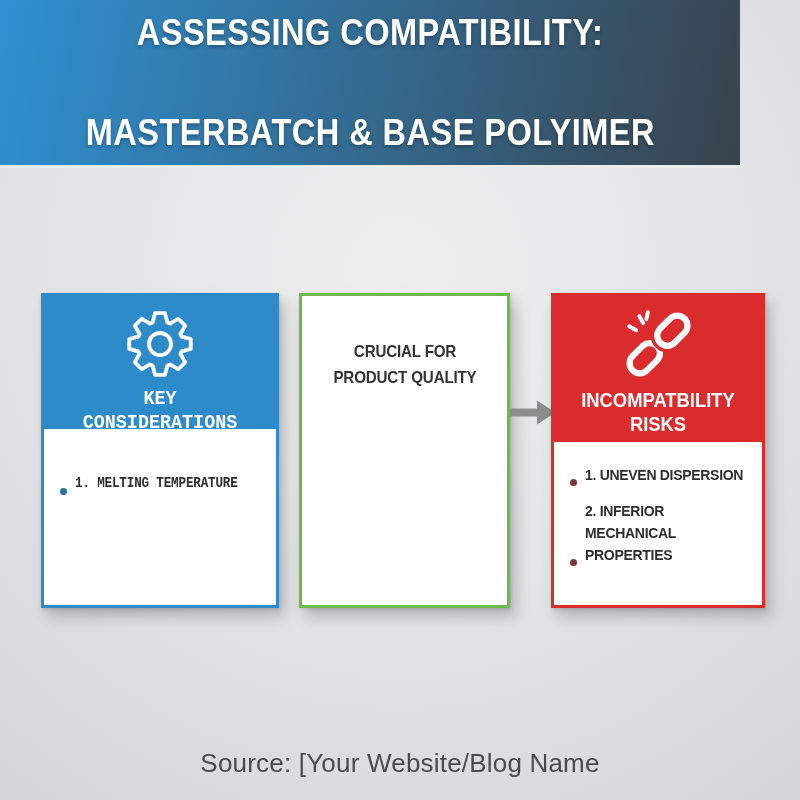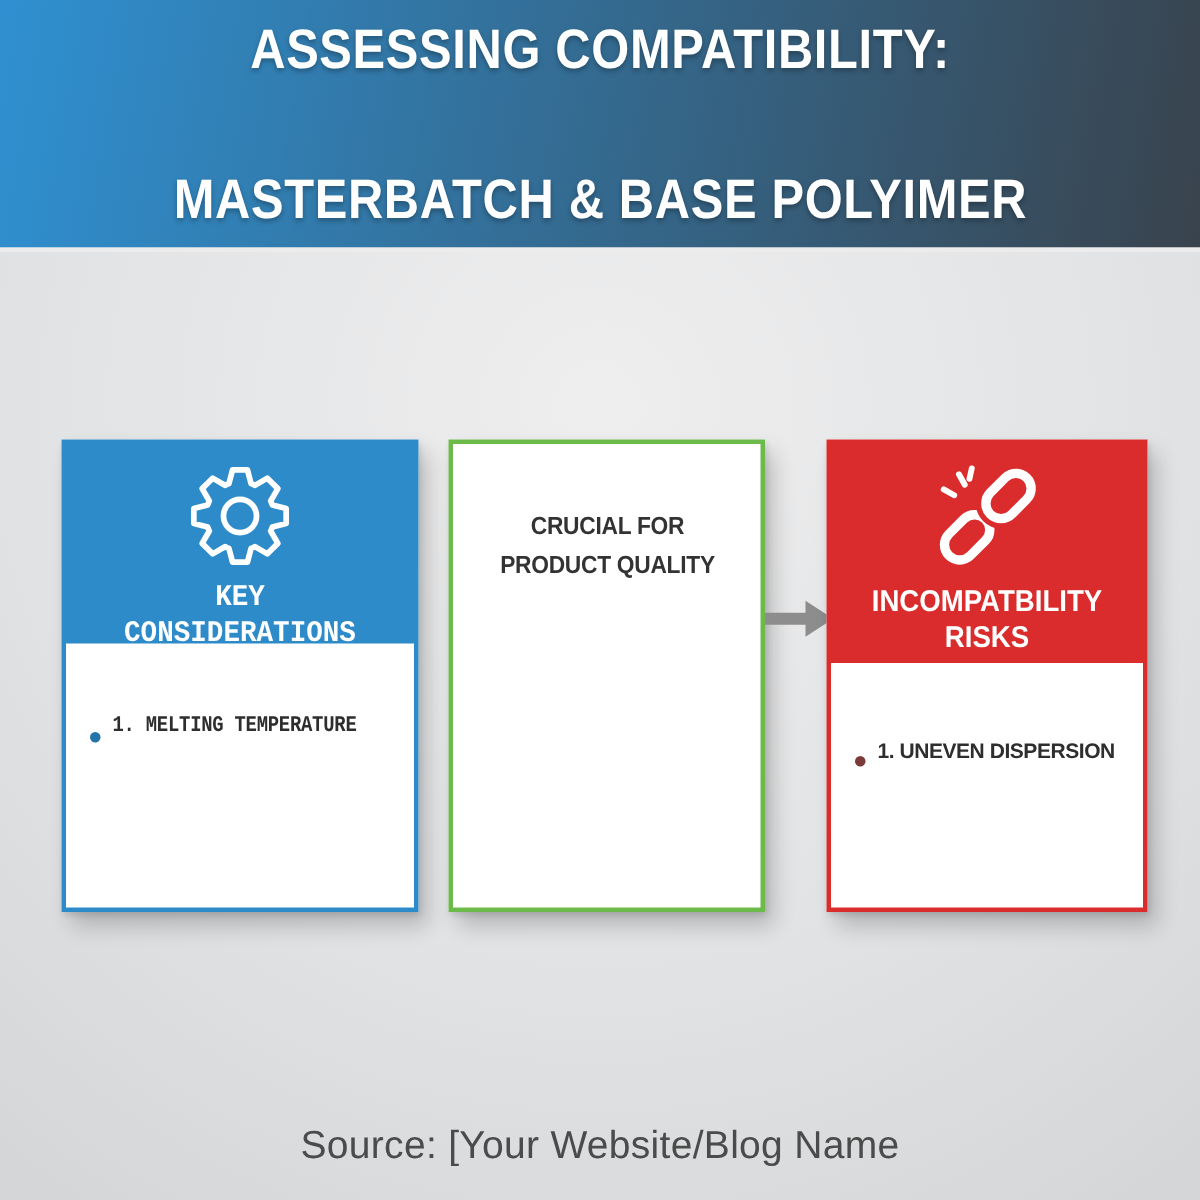--- a/index.html
+++ b/index.html
@@ -4,21 +4,21 @@
 <style>
   html,body{margin:0;padding:0;background:#cfd0d1;}
   .canvas{
     position:relative;width:800px;height:800px;overflow:hidden;
     font-family:"Liberation Sans",sans-serif;
     background:radial-gradient(circle at 50% 34%, #eeeeef 0%, var(--bg,#e2e3e4) 55%, #d4d5d6 100%);
   }
 
   
   .banner{
-    position:absolute;left:0;top:0;width:800px;height:168px;
+    position:absolute;left:0;top:0;width:740px;height:168px;
     display:flex;flex-direction:column;align-items:center;justify-content:center;
     background:linear-gradient(100deg, var(--gl,#2f90d1) 0%, var(--gr,#39434d) 100%);
     border-bottom:3px solid #ececed;box-sizing:border-box;gap:48px;
   }
   .banner .line{
     color:#fff;font-weight:700;font-size:37px;line-height:52px;white-space:nowrap;
     transform:scaleX(0.88);letter-spacing:0.5px;
     text-shadow:0 2px 4px rgba(0,0,0,0.28);
   }
 
@@ -47,21 +47,21 @@
 
   
   .card-body{position:relative;}
   ul.points{list-style:none;margin:0;padding:44px 4px 0 16px;}
   ul.points li{
     display:flex;align-items:flex-end;gap:8px;
     font-size:15px;font-weight:700;color:#2e2e2e;line-height:22px;margin-bottom:10px;
   }
   .dot{flex:0 0 auto;width:7px;height:7px;border-radius:50%;background:var(--dot,#555);margin-top:7px;}
   .card-1 .pt-text{transform:scaleX(0.84);transform-origin:0 50%;white-space:nowrap;letter-spacing:-0.2px;}
-  .card-3 ul.points{padding-top:47px;}
+  .card-3 ul.points{padding-top:22px;}
   .card-3 ul.points li{font-size:14px;letter-spacing:-0.3px;margin-bottom:14px;}
   .center-text{
     width:170px;margin:42px auto 0;text-align:center;
     font-size:16.5px;font-weight:700;color:#333;line-height:26px;
     transform:scaleX(0.92);letter-spacing:-0.2px;
   }
 
   
   .flow-arrow{position:absolute;left:510px;top:399px;}
 
@@ -128,19 +128,23 @@
         </svg>
       </span>
       <div class="card-title">INCOMPATBILITY RISKS</div>
     </div>
     <div class="card-body">
       <ul class="points">
         <li>
           <span class="dot"></span>
           <span class="pt-text3">1. UNEVEN DISPERSION</span>
         </li>
+        <li>
+          <span class="dot"></span>
+          <span class="pt-text3">2. INFERIOR MECHANICAL PROPERTIES</span>
+        </li>
       </ul>
     </div>
   </div>
 
   <div class="footer">Source: [Your Website/Blog Name</div>
 
 </div>
 
 </body></html>

